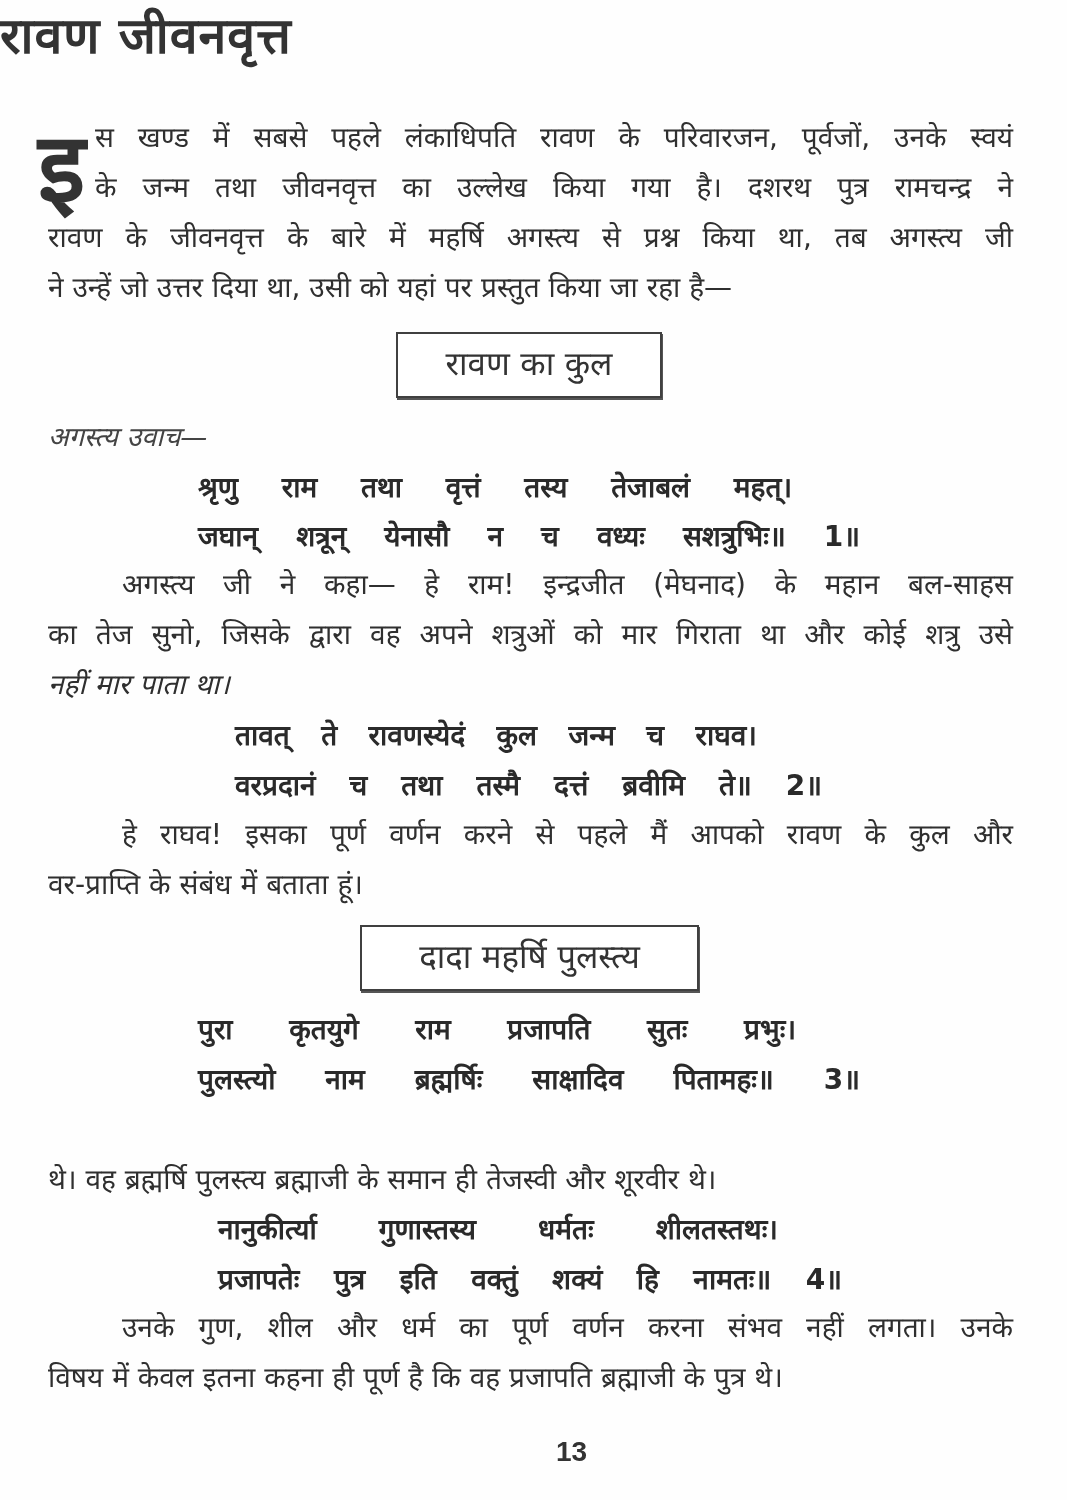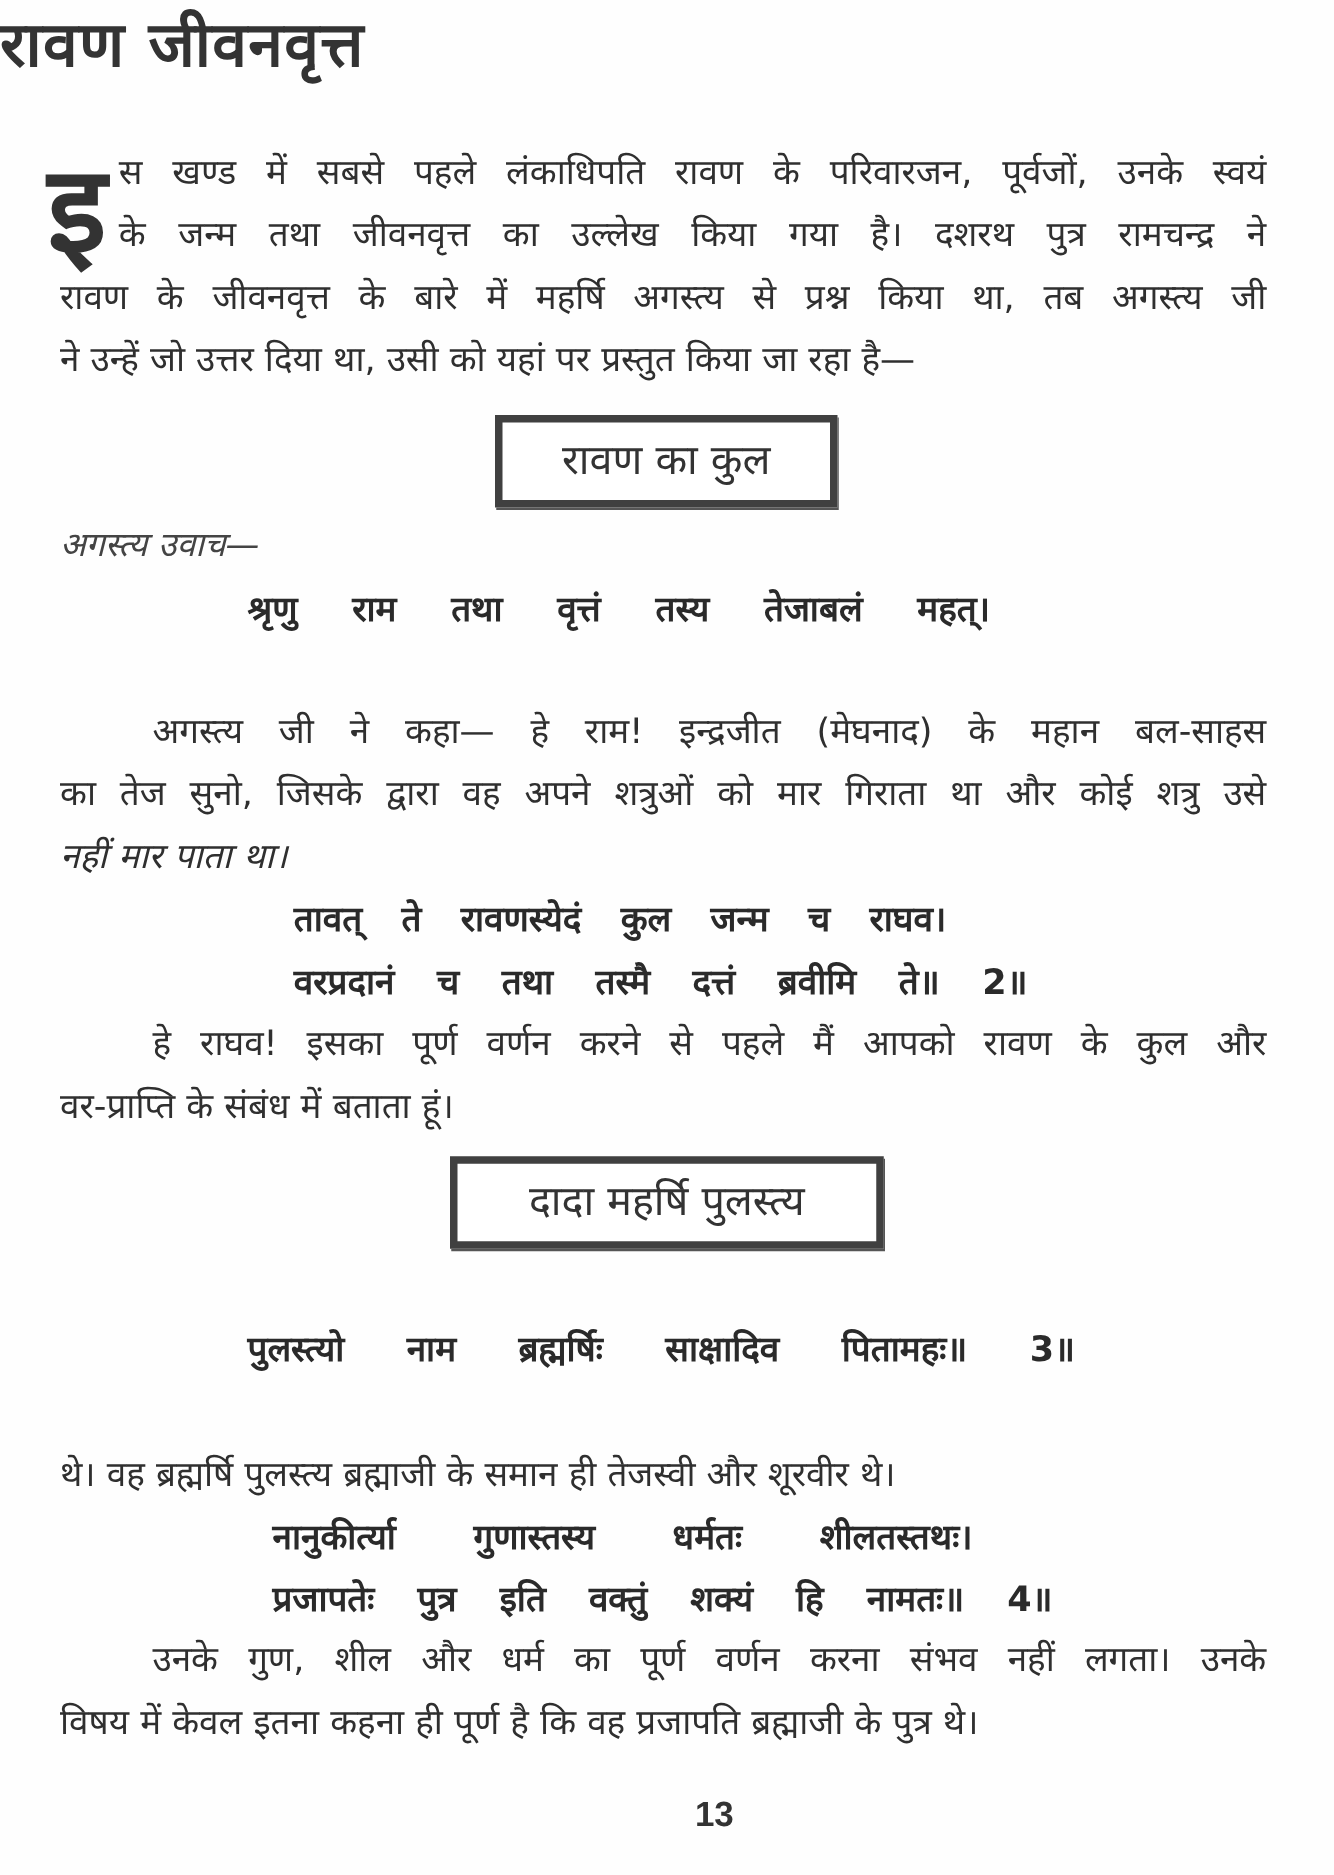--- a/index.html
+++ b/index.html
@@ -65,21 +65,21 @@
       width: 918px;
       font-size: 28px;
       line-height: 40px;
       white-space: nowrap;
       color: #2f2f2f;
       text-align: justify;
       text-align-last: justify;
     }
     .boxhead {
       position: absolute;
-      border: 6px solid #404040;
+      border: 2px solid #404040;
       box-shadow: 1px 2px 0 #555;
       font-size: 33px;
       line-height: 60px;
       text-align: center;
       color: #333;
       background: #fff;
     }
     .speaker {
       position: absolute;
       left: 48px;
@@ -125,35 +125,37 @@
   <div class="line" style="top:218px;">रावण के जीवनवृत्त के बारे में महर्षि अगस्त्य से प्रश्न किया था, तब अगस्त्य जी</div>
   <div class="line last" style="top:268px;">ने उन्हें जो उत्तर दिया था, उसी को यहां पर प्रस्तुत किया जा रहा है—</div>
 
   <div class="boxhead" style="left:396px; top:332px; width:262px; height:62px;">
     <span>रावण का कुल</span>
   </div>
 
   <div class="speaker">अगस्त्य उवाच—</div>
 
   <div class="verse" style="left:198px; top:468px; width:594px;">श्रृणु राम तथा वृत्तं तस्य तेजाबलं महत्।</div>
+  <div class="verse" style="left:198px; top:517px; width:662px;">जघान् शत्रून् येनासौ न च वध्यः सशत्रुभिः॥ 1॥</div>
 
   <div class="line" style="top:615px;">का तेज सुनो, जिसके द्वारा वह अपने शत्रुओं को मार गिराता था और कोई शत्रु उसे</div>
   <div class="line indent" style="top:565px;">अगस्त्य जी ने कहा— हे राम! इन्द्रजीत (मेघनाद) के महान बल-साहस</div>
   <div class="line last" style="top:665px;font-style:italic;">नहीं मार पाता था।</div>
 
   <div class="verse" style="left:235px; top:716px; width:522px;">तावत् ते रावणस्येदं कुल जन्म च राघव।</div>
   <div class="verse" style="left:235px; top:766px; width:587px;">वरप्रदानं च तथा तस्मै दत्तं ब्रवीमि ते॥ 2॥</div>
 
   <div class="line indent" style="top:815px;">हे राघव! इसका पूर्ण वर्णन करने से पहले मैं आपको रावण के कुल और</div>
   <div class="line last" style="top:865px;">वर-प्राप्ति के संबंध में बताता हूं।</div>
 
   <div class="boxhead" style="left:360px; top:925px; width:335px; height:62px;">
     <span>दादा महर्षि पुलस्त्य</span>
   </div>
 
+  <div class="verse" style="left:198px; top:1010px; width:598px;">पुरा कृतयुगे राम प्रजापति सुतः प्रभुः।</div>
   <div class="verse" style="left:198px; top:1060px; width:662px;">पुलस्त्यो नाम ब्रह्मर्षिः साक्षादिव पितामहः॥ 3॥</div>
 
   <div class="line last" style="top:1160px;">थे। वह ब्रह्मर्षि पुलस्त्य ब्रह्माजी के समान ही तेजस्वी और शूरवीर थे।</div>
 
   <div class="verse" style="left:218px; top:1210px; width:560px;">नानुकीर्त्या गुणास्तस्य धर्मतः शीलतस्तथः।</div>
   <div class="verse" style="left:218px; top:1260px; width:624px;">प्रजापतेः पुत्र इति वक्तुं शक्यं हि नामतः॥ 4॥</div>
 
   <div class="line indent" style="top:1308px;">उनके गुण, शील और धर्म का पूर्ण वर्णन करना संभव नहीं लगता। उनके</div>
   <div class="line last" style="top:1358px;">विषय में केवल इतना कहना ही पूर्ण है कि वह प्रजापति ब्रह्माजी के पुत्र थे।</div>
 

